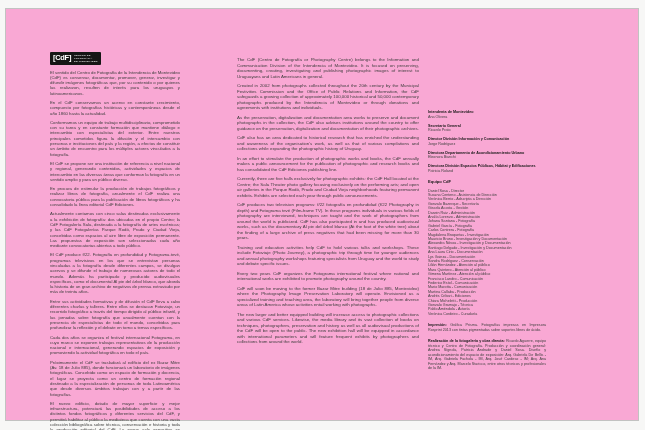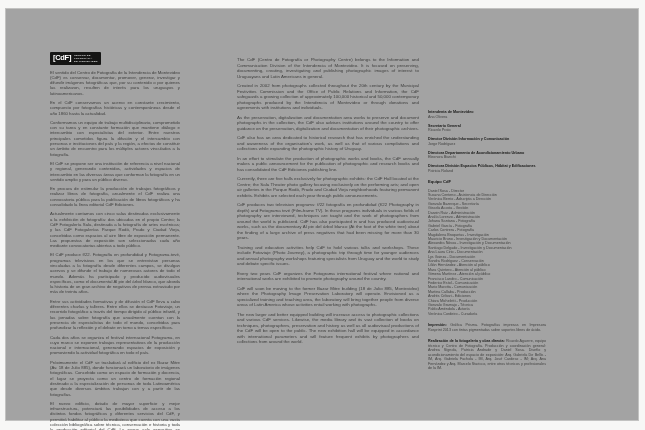--- a/index.html
+++ b/index.html
@@ -4,21 +4,21 @@
 <style>
   html,body{margin:0;padding:0;}
   body{
     width:645px;height:430px;overflow:hidden;
     background:#fafafa;
     font-family:"Liberation Sans", sans-serif;
   }
   .canvas{position:relative;width:645px;height:430px;background:#f7f7f6;}
   .paper{
     position:absolute;left:5px;top:8px;width:634px;height:413px;
-    background:#a3a3a3;
+    background:#f9a8d4;
     box-shadow:inset 0 0 0 1px #c2c2c1;
   }
   .col{position:absolute;color:#3e3e3d;}
   .col1{left:45px;top:38px;width:130px;}
   .col2{left:232px;top:49px;width:182px;}
   .col3{left:423px;top:102px;width:118px;}
 
   
   .logo{
     display:inline-flex;align-items:center;gap:3px;

